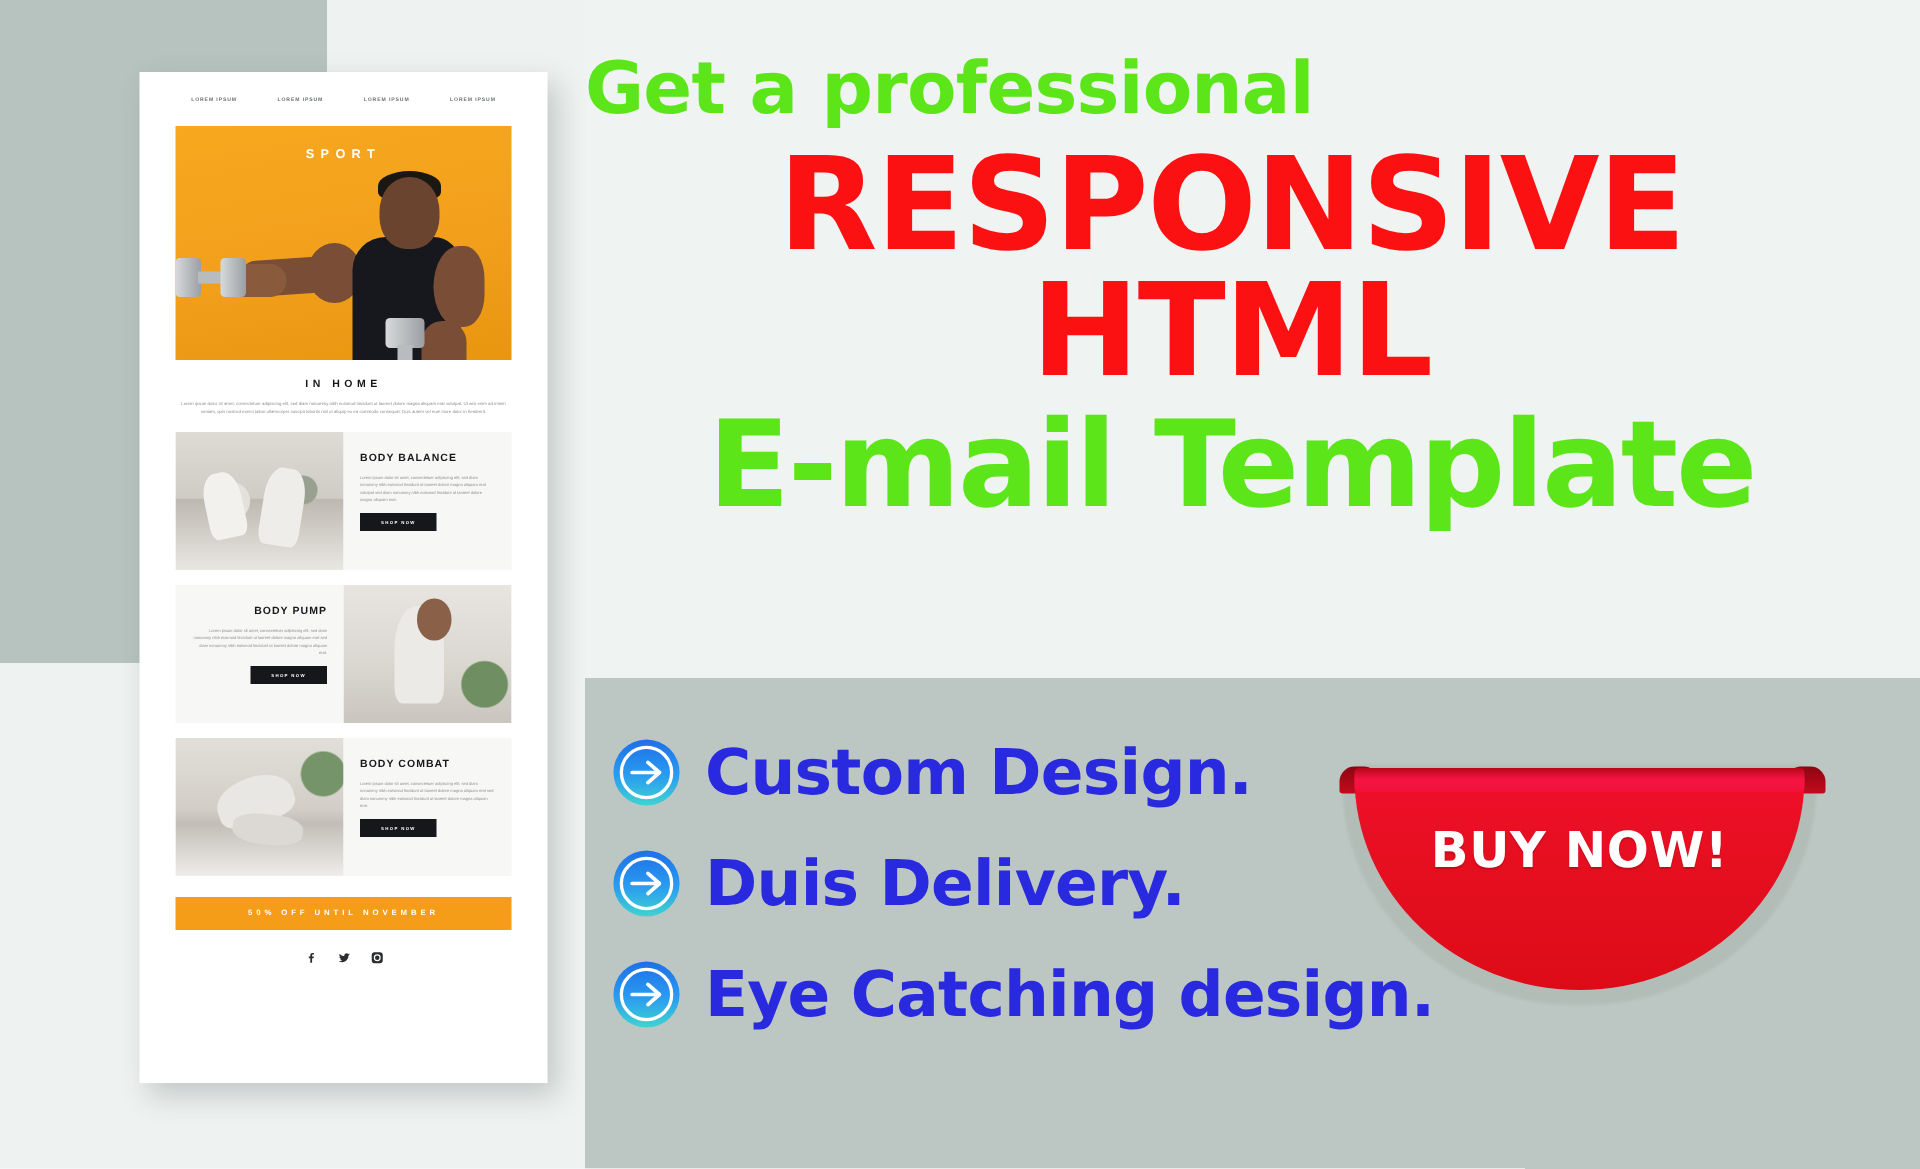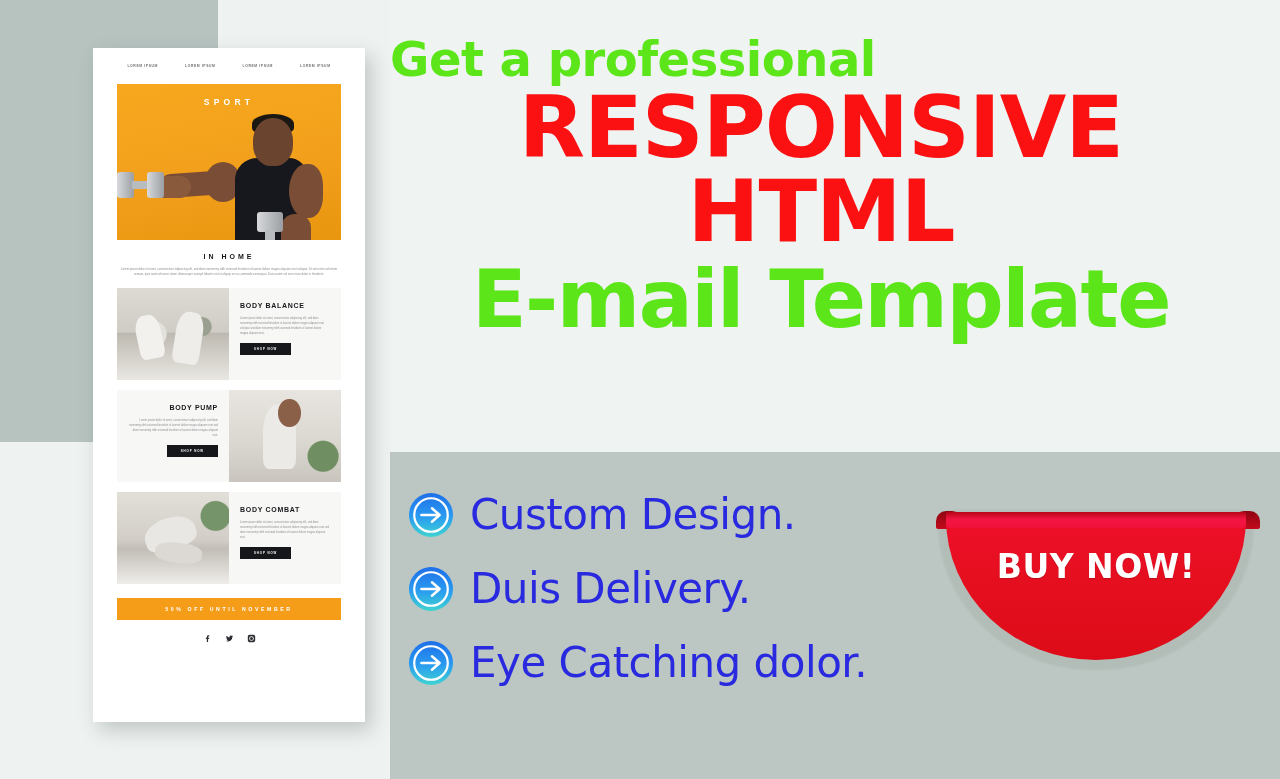--- a/index.html
+++ b/index.html
@@ -193,21 +193,21 @@
   .social-icon svg { width:9px; height:9px; fill:#2b2d30; }
 
   
   #headline { position:absolute; left:390px; top:34px; width:862px; }
   #hl-line1 {
     font-size:48px; font-weight:700; color:#5ce619;
     letter-spacing:-.5px; line-height:1.05;
     font-family:"DejaVu Sans", sans-serif;
   }
   #hl-line2 {
-    text-align:center;
+    margin-top:10px; text-align:center;
     font-size:86px; font-weight:700; color:#fb1111;
     letter-spacing:-1px; line-height:1.0;
     font-family:"DejaVu Sans", sans-serif;
   }
   #hl-line3 {
     margin-top:-2px; text-align:center;
     font-size:86px; font-weight:700; color:#fb1111;
     letter-spacing:-1px; line-height:1.0;
     font-family:"DejaVu Sans", sans-serif;
   }
@@ -220,28 +220,28 @@
 
   
   #features {
     position:absolute; left:408px; top:478px; width:620px;
   }
   .feature-row {
     display:flex; align-items:center; gap:16px; height:74px;
   }
   .bullet-icon { width:46px; height:46px; flex:0 0 46px; position:relative; }
   .feature-label {
-    font-size:42px; font-weight:400; color:#2929e0;
+    font-size:42px; font-weight:700; color:#2929e0;
     letter-spacing:-.5px; line-height:1;
     font-family:"DejaVu Sans", sans-serif;
   }
 
   
   #buy-now-badge {
-    position:absolute; left:930px; top:500px; width:332px; height:175px;
+    position:absolute; left:887px; top:500px; width:332px; height:175px;
   }
   #badge-shadow {
     position:absolute; left:8px; top:10px; width:316px; height:160px;
     background:#aab5b0; opacity:.55;
     border-radius:14px 14px 158px 158px / 14px 14px 150px 150px;
     filter:blur(1px);
   }
   #badge-body {
     position:absolute; left:16px; top:18px; width:300px; height:142px;
     background:linear-gradient(180deg,#ef0f2a 0%,#e60f20 38%,#dd0b18 100%);
@@ -407,21 +407,21 @@
     </div>
 
     <div class="feature-row">
       <span class="bullet-icon">
         <svg viewBox="0 0 48 48" width="46" height="46">
           <circle cx="24" cy="24" r="23" fill="url(#gA)"></circle>
           <circle cx="24" cy="24" r="17.5" fill="none" stroke="#ffffff" stroke-width="2.3"></circle>
           <path d="M14 24h17M25 17l8 7-8 7" fill="none" stroke="#ffffff" stroke-width="2.6" stroke-linecap="round" stroke-linejoin="round"></path>
         </svg>
       </span>
-      <span class="feature-label">Eye Catching dolor.</span>
+      <span class="feature-label">Eye Catching design.</span>
     </div>
 
   </div>
 
   <div id="buy-now-badge">
     <div id="badge-shadow"></div>
     <div class="badge-curl" id="badge-curl-left"></div>
     <div class="badge-curl" id="badge-curl-right"></div>
     <div id="badge-body">
       <span id="badge-text">BUY NOW!</span>

